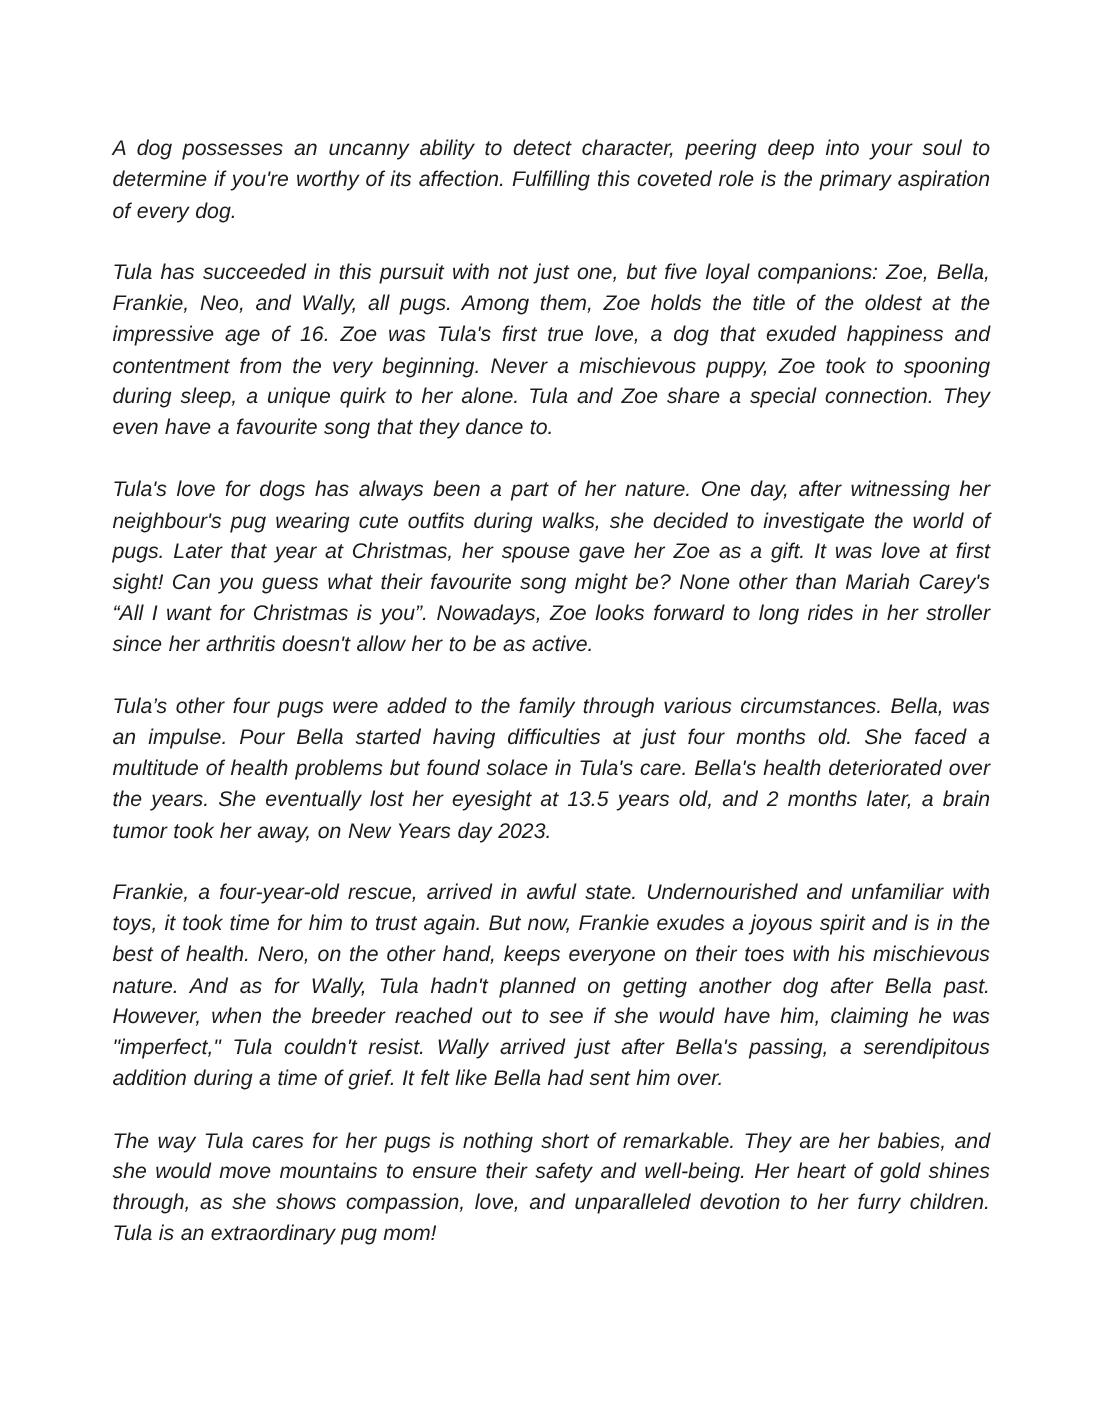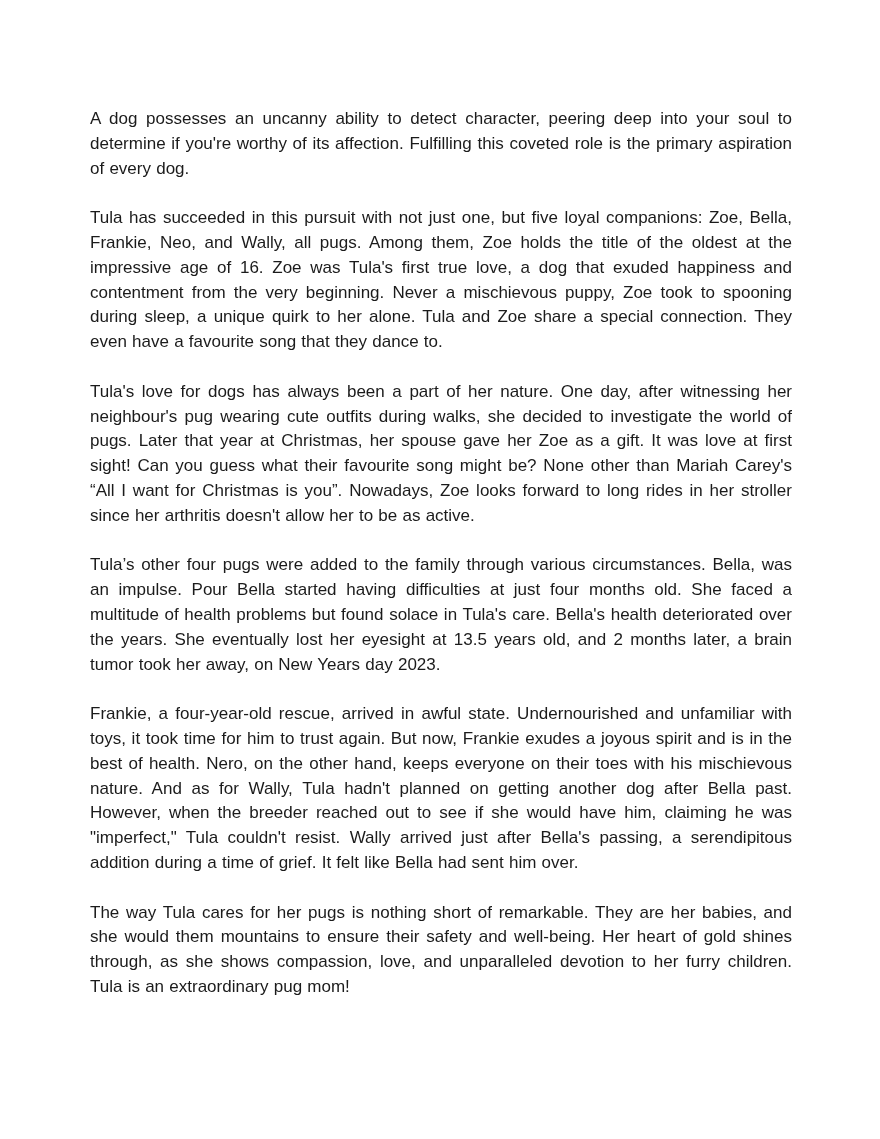--- a/index.html
+++ b/index.html
@@ -22,28 +22,29 @@
     font-size: 17px;
     line-height: 24.8px;
     color: #1b1b1b;
     text-align: justify;
     -webkit-font-smoothing: antialiased;
   }
   .page p {
     margin: 0 0 24.8px 0;
     padding: 0;
     word-spacing: 0.5px;
+    font-style: italic;
   }
   .page p:last-child {
     margin-bottom: 0;
   }
 </style>
 </head>
 <body>
 
 <div class="page">
   <p>A dog possesses an uncanny ability to detect character, peering deep into your soul to determine if you're worthy of its affection. Fulfilling this coveted role is the primary aspiration of every dog.</p>
   <p>Tula has succeeded in this pursuit with not just one, but five loyal companions: Zoe, Bella, Frankie, Neo, and Wally, all pugs. Among them, Zoe holds the title of the oldest at the impressive age of 16. Zoe was Tula's first true love, a dog that exuded happiness and contentment from the very beginning. Never a mischievous puppy, Zoe took to spooning during sleep, a unique quirk to her alone. Tula and Zoe share a special connection. They even have a favourite song that they dance to.</p>
   <p>Tula's love for dogs has always been a part of her nature. One day, after witnessing her neighbour's pug wearing cute outfits during walks, she decided to investigate the world of pugs. Later that year at Christmas, her spouse gave her Zoe as a gift. It was love at first sight! Can you guess what their favourite song might be? None other than Mariah Carey's “All I want for Christmas is you”. Nowadays, Zoe looks forward to long rides in her stroller since her arthritis doesn't allow her to be as active.</p>
   <p>Tula’s other four pugs were added to the family through various circumstances. Bella, was an impulse. Pour Bella started having difficulties at just four months old. She faced a multitude of health problems but found solace in Tula's care. Bella's health deteriorated over the years. She eventually lost her eyesight at 13.5 years old, and 2 months later, a brain tumor took her away, on New Years day 2023.</p>
   <p>Frankie, a four-year-old rescue, arrived in awful state. Undernourished and unfamiliar with toys, it took time for him to trust again. But now, Frankie exudes a joyous spirit and is in the best of health. Nero, on the other hand, keeps everyone on their toes with his mischievous nature. And as for Wally, Tula hadn't planned on getting another dog after Bella past. However, when the breeder reached out to see if she would have him, claiming he was "imperfect," Tula couldn't resist. Wally arrived just after Bella's passing, a serendipitous addition during a time of grief. It felt like Bella had sent him over.</p>
-  <p>The way Tula cares for her pugs is nothing short of remarkable. They are her babies, and she would them mountains to ensure their safety and well-being. Her heart of gold shines through, as she shows compassion, love, and unparalleled devotion to her furry children. Tula is an extraordinary pug mom!</p>
+  <p>The way Tula cares for her pugs is nothing short of remarkable. They are her babies, and she would move mountains to ensure their safety and well-being. Her heart of gold shines through, as she shows compassion, love, and unparalleled devotion to her furry children. Tula is an extraordinary pug mom!</p>
 </div>
 
 </body></html>

